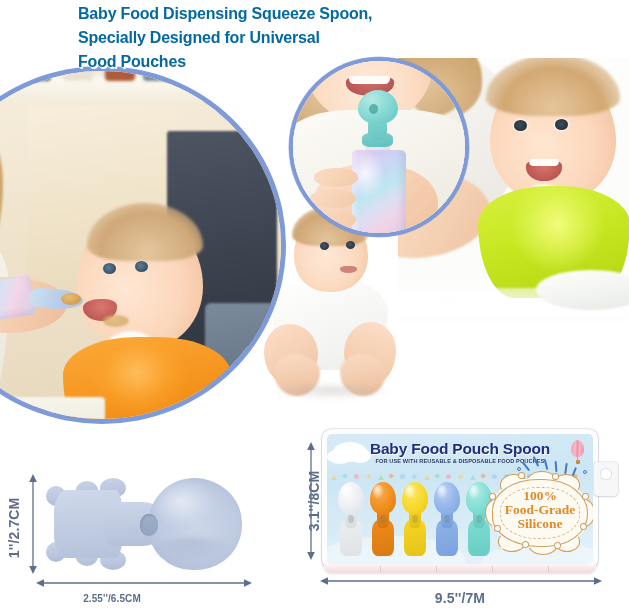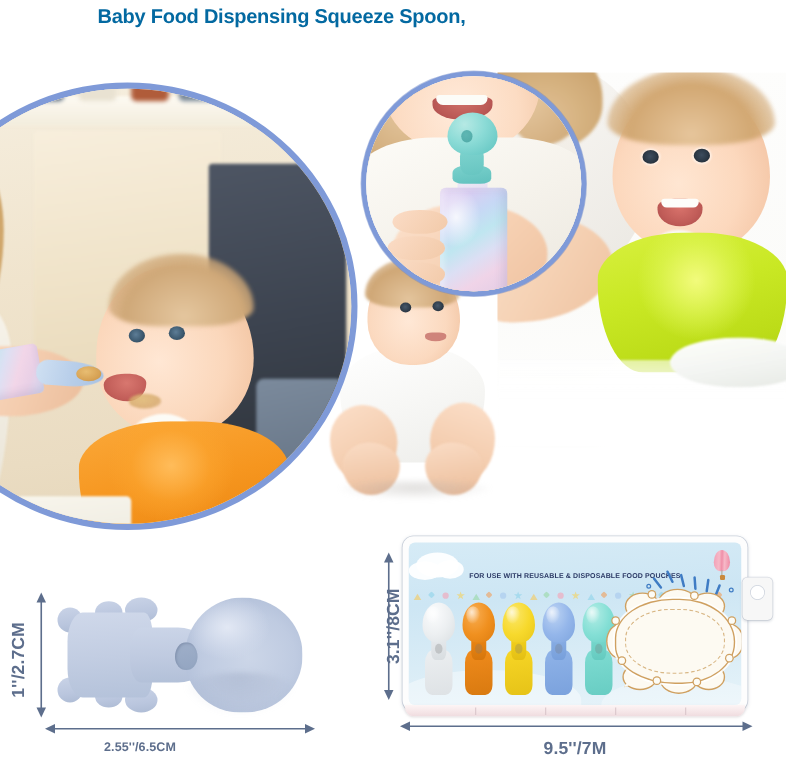--- a/index.html
+++ b/index.html
@@ -822,20 +822,22 @@
     transform: translate(-50%, -50%) rotate(-90deg);
     transform-origin: center center;
     font-size: 14px;
   }
 </style>
 </head>
 <body>
 
 <div id="headline">
   <span class="hl-line">Baby Food Dispensing Squeeze Spoon,</span>
+  <span class="hl-line">Specially Designed for Universal</span>
+  <span class="hl-line">Food Pouches</span>
 </div>
 
 <div id="photo-zone">
 
   <div class="hero-photo">
     <div class="hero-bg"></div>
     <div class="hero-mom-top"></div>
     <div class="hero-mom-hair"></div>
     <div class="hero-arm"></div>
     <div class="hero-baby-head"></div>
@@ -958,20 +960,21 @@
 <div id="package-spec">
 
   <div class="pkg-outer">
     <div class="pkg-card">
       <div class="pkg-hill"></div>
       <div class="pkg-hill2"></div>
       <div class="pkg-cloud c1"></div>
       <div class="pkg-cloud c2"></div>
       <div class="pkg-cloud c3"></div>
 
+      <div class="pkg-title">Baby Food Pouch Spoon</div>
       <div class="pkg-sub">FOR USE WITH REUSABLE &amp; DISPOSABLE FOOD POUCHES</div>
 
       <div class="pkg-balloon">
         <div class="bl-env"></div>
         <div class="bl-rope"></div>
         <div class="bl-basket"></div>
       </div>
 
       <div class="pkg-confetti">
         <span class="cf tri" style="left:4px;  top:5px;  color:#f6c95e;"></span>
@@ -1059,20 +1062,25 @@
         <div class="badge-cloud"></div>
         <div class="badge-inner"></div>
         <span class="badge-bead" style="left:-3px; top:14px;"></span>
         <span class="badge-bead" style="left:2px;  top:46px;"></span>
         <span class="badge-bead" style="left:30px; top:62px;"></span>
         <span class="badge-bead" style="left:62px; top:63px;"></span>
         <span class="badge-bead" style="left:88px; top:44px;"></span>
         <span class="badge-bead" style="left:90px; top:14px;"></span>
         <span class="badge-bead" style="left:60px; top:-6px;"></span>
         <span class="badge-bead" style="left:26px; top:-7px;"></span>
+        <div class="badge-text">
+          <span class="bl1">100%</span>
+          <span class="bl2">Food-Grade</span>
+          <span class="bl3">Silicone</span>
+        </div>
       </div>
     </div>
   </div>
 
   <div class="pkg-tab"></div>
 
   <div class="pkg-tray">
     <span class="pkg-tray-seg" style="left:56px;"></span>
     <span class="pkg-tray-seg" style="left:112px;"></span>
     <span class="pkg-tray-seg" style="left:168px;"></span>

